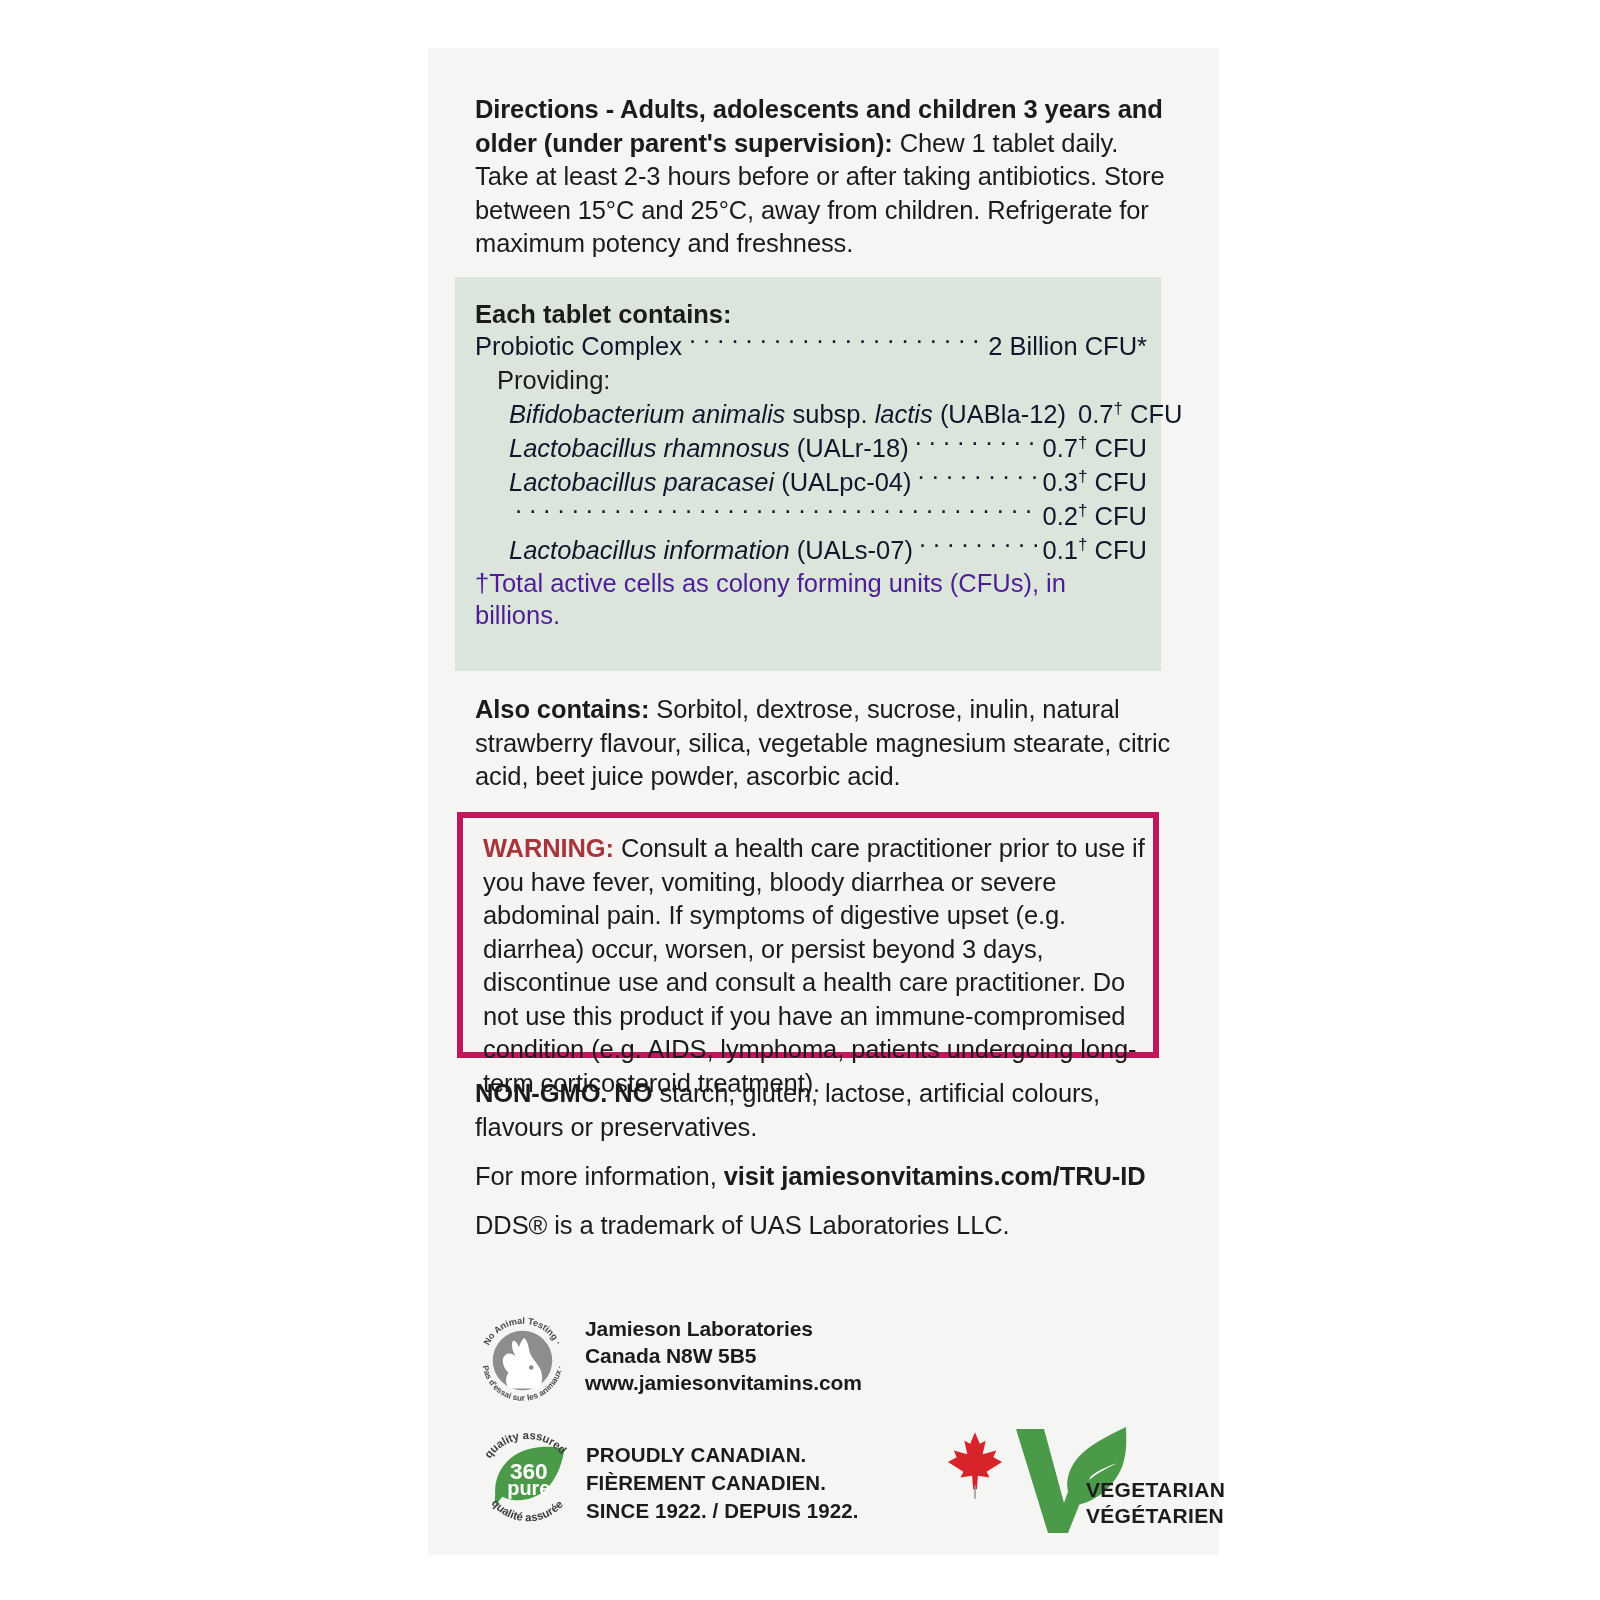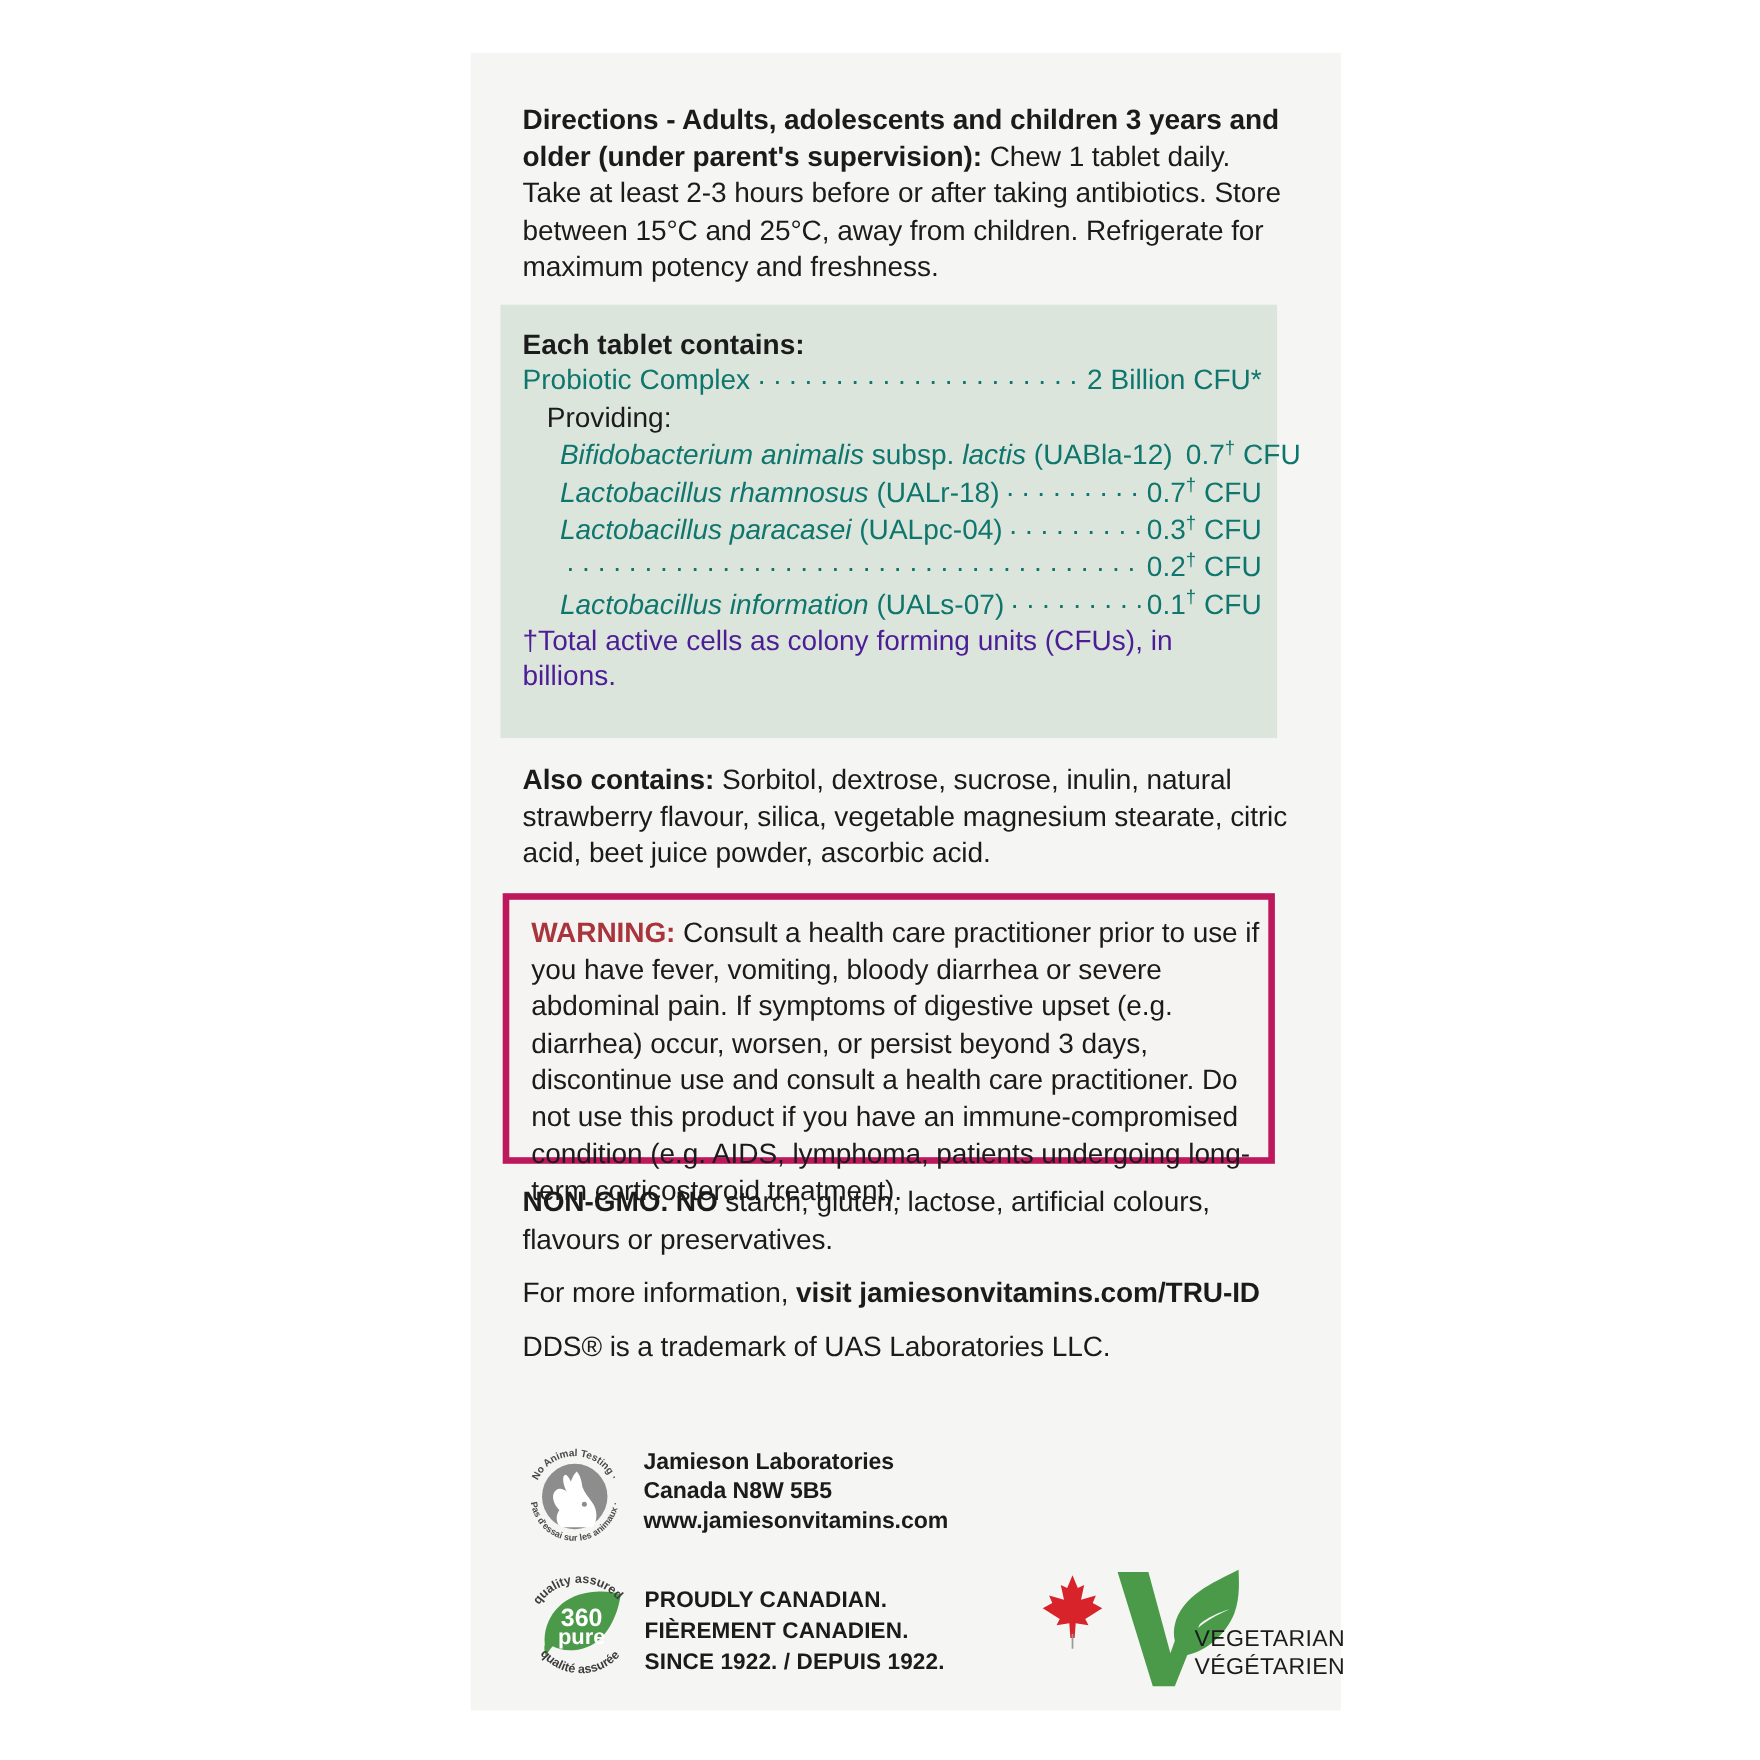--- a/index.html
+++ b/index.html
@@ -47,22 +47,22 @@
   .greeninner{
     position:absolute;
     left:20px;top:0px;
     width:672px;
   }
   .sf-title{
     font-weight:bold;font-size:25.5px;color:#1b1b1b;
     padding-top:23px;
   }
   .sf-line{
-    font-size:25.5px;color:#0f766e;line-height:34px;
-    display:flex;align-items:center;white-space:nowrap;
+    font-size:25.5px;color:#0f172a;line-height:34px;
+    display:flex;align-items:flex-start;white-space:nowrap;
   }
   .sf-name{flex:0 0 auto;}
   .sf-dots{
     flex:1 1 auto;
     overflow:hidden;
     margin:0 5px 0 7px;
     position:relative;
     height:20px;
   }
   .sf-dots::before{
@@ -118,21 +118,21 @@
   .canadian{
     position:absolute;left:158px;top:148px;
     font-size:20.5px;line-height:28px;font-weight:bold;color:#1b1b1b;
     letter-spacing:0.1px;
   }
   .mapleleaf{position:absolute;left:518px;top:136px;width:58px;height:72px;}
   .vegbadge{position:absolute;left:578px;top:128px;width:180px;height:118px;}
 
   .veglabel{
     position:absolute;left:658px;top:184px;
-    font-size:21px;line-height:26px;font-weight:normal;color:#1b1b1b;
+    font-size:21px;line-height:26px;font-weight:bold;color:#1b1b1b;
     letter-spacing:0.3px;
   }
 </style>
 </head>
 <body>
 
 <div class="page">
   <div class="label">
 
     <div class="directions txt">

